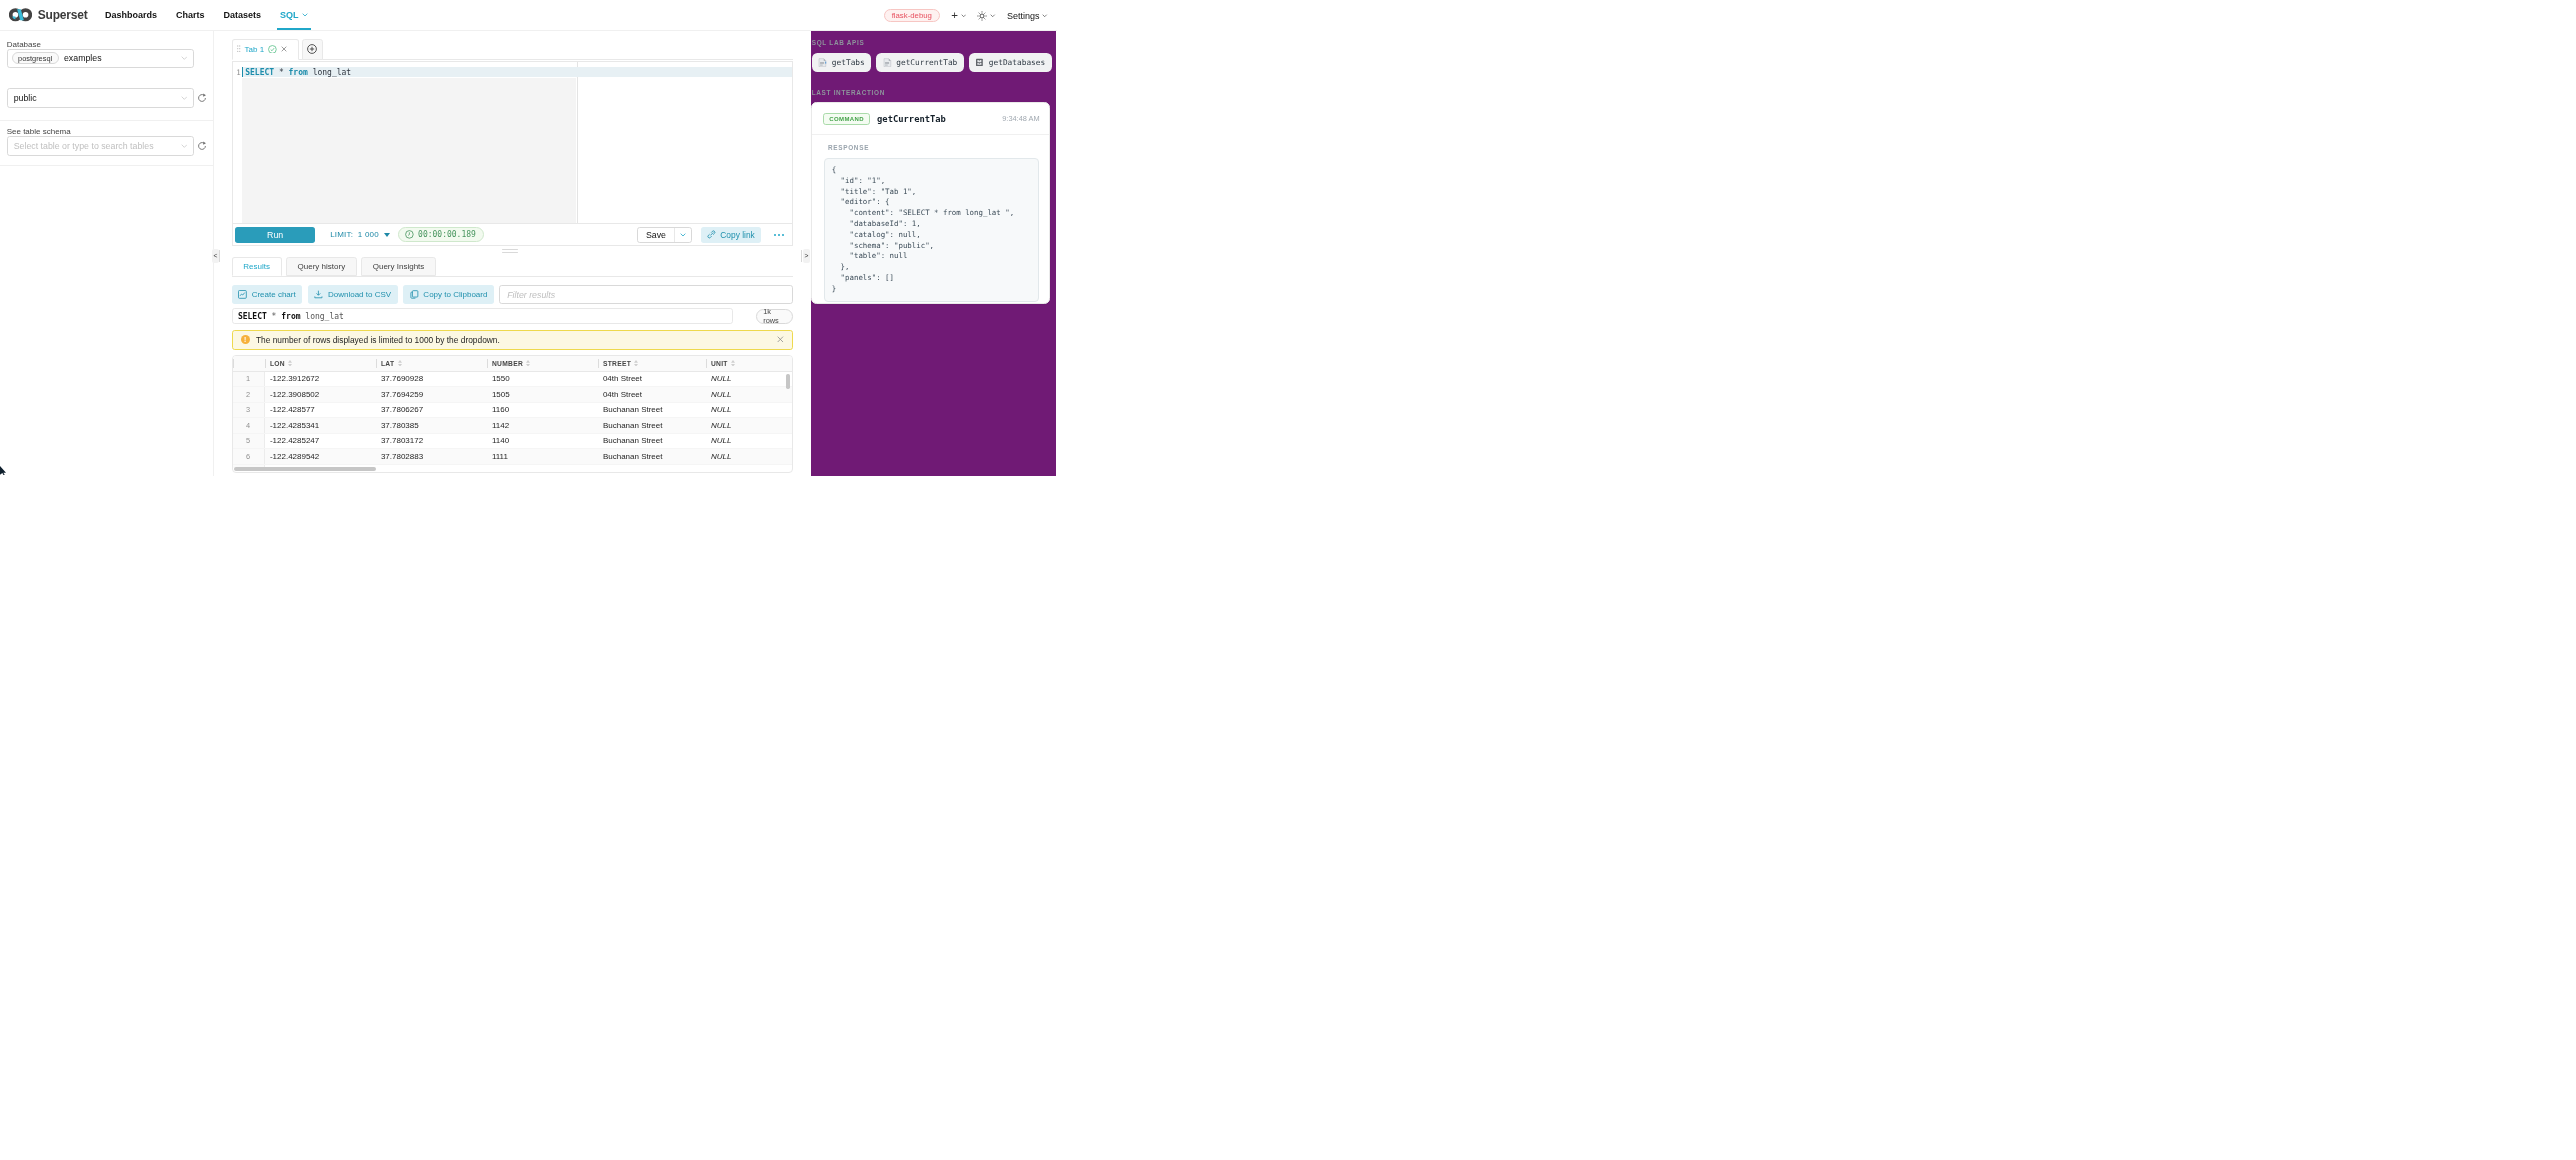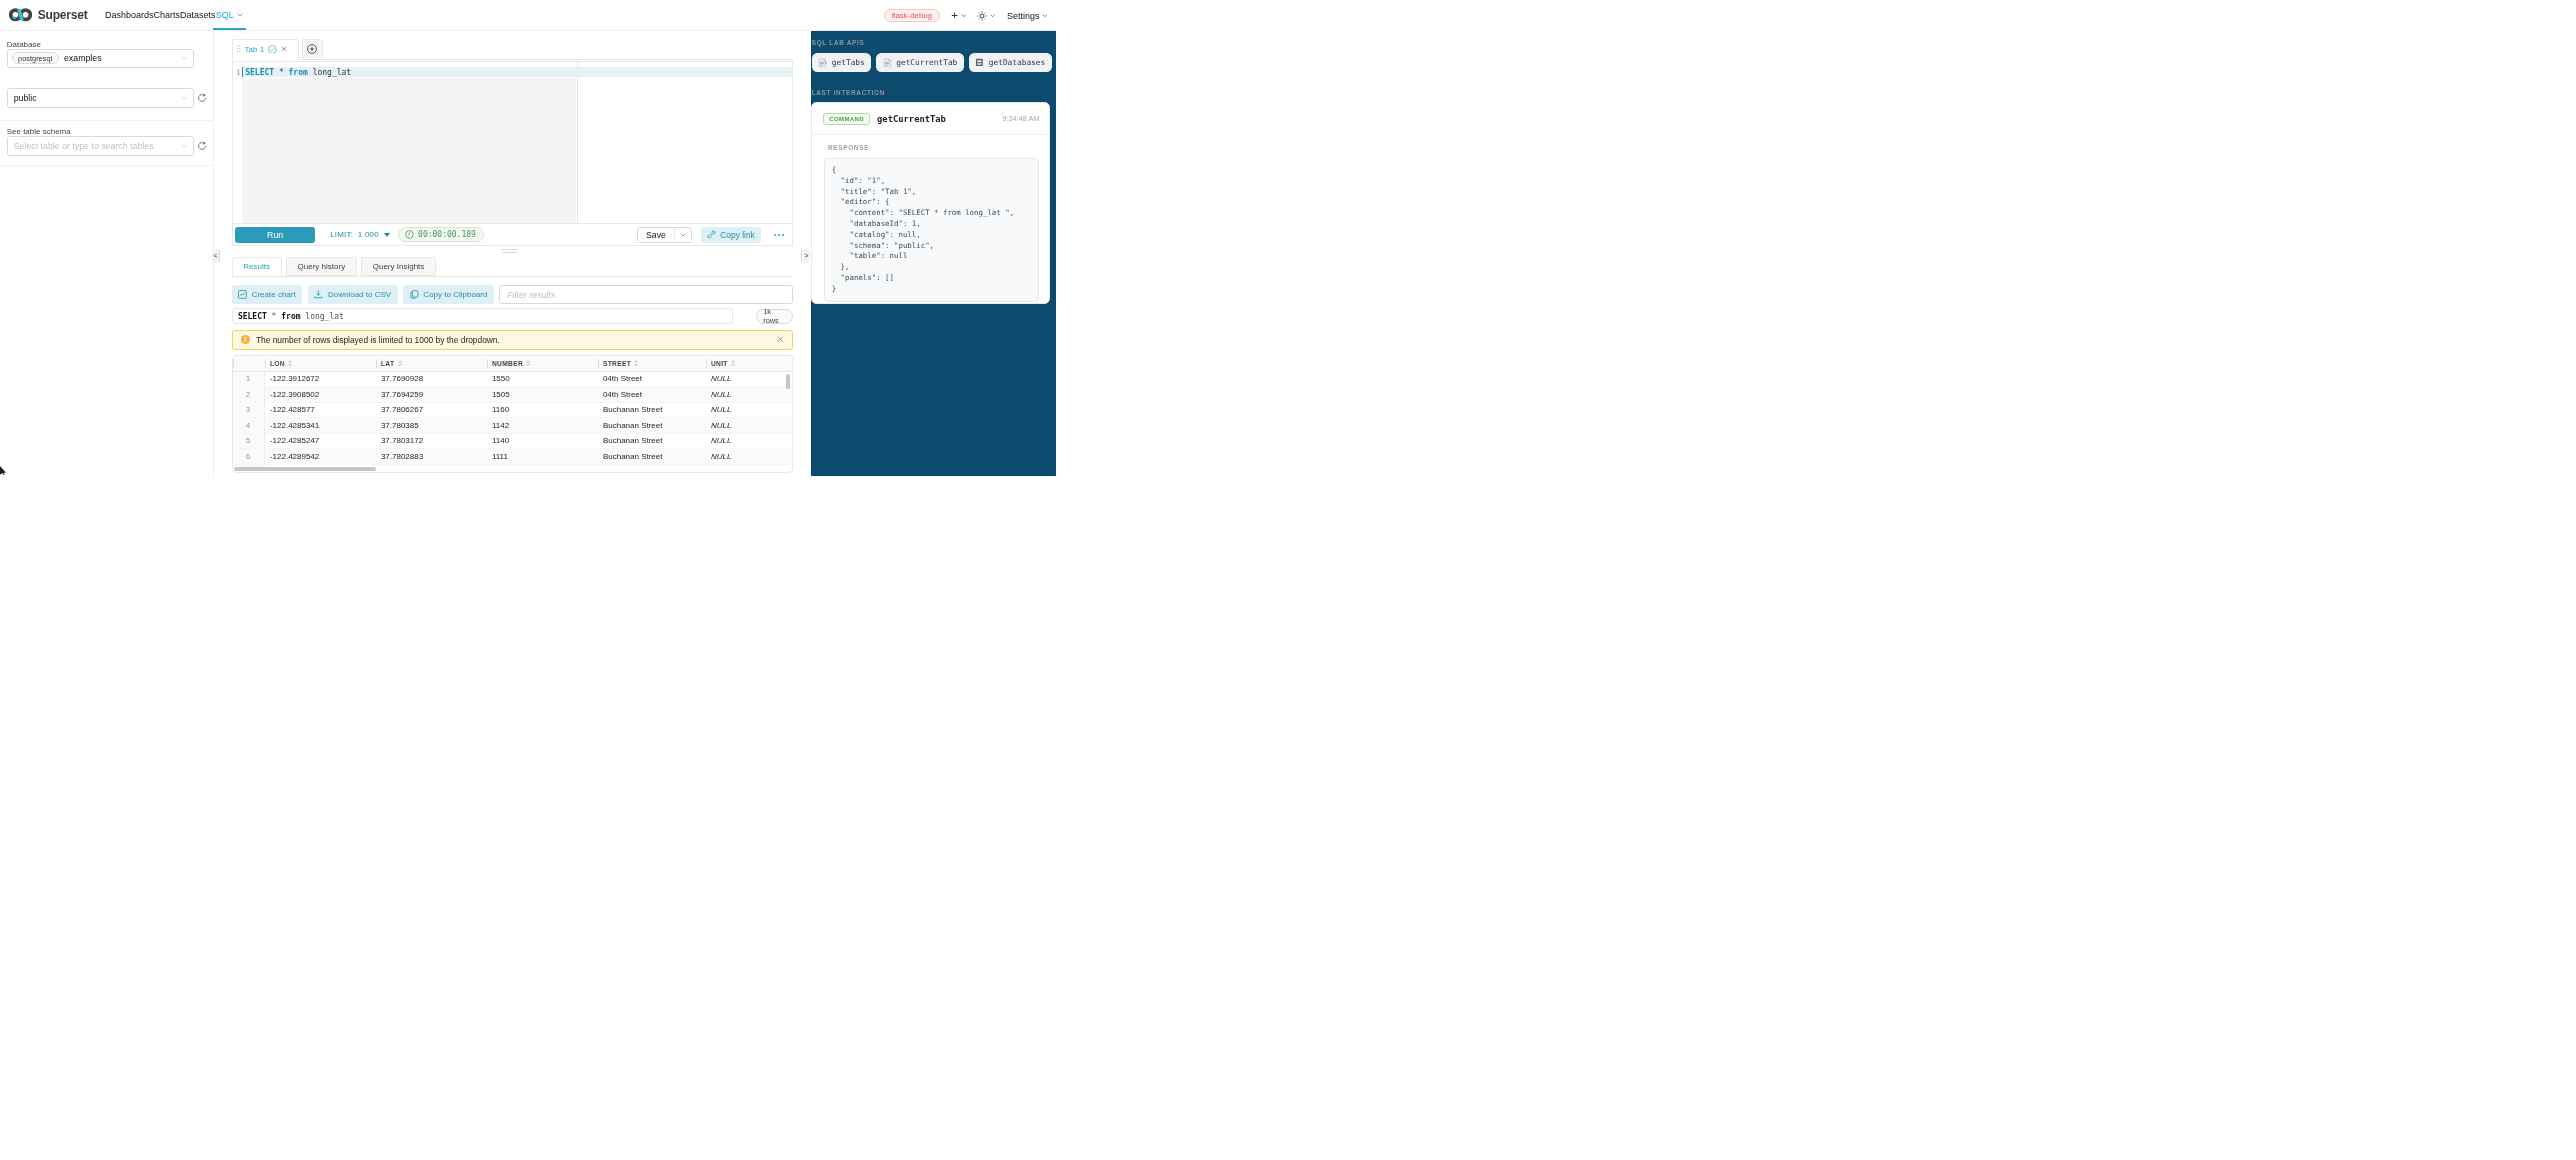--- a/index.html
+++ b/index.html
@@ -5,21 +5,21 @@
   * { margin:0; padding:0; box-sizing:border-box; }
   html,body { background:#fff; }
   body { font-family:"Liberation Sans", sans-serif; color:#262626; }
   .app { position:relative; width:1057px; height:476px; overflow:hidden; background:#fff; }
   .mono { font-family:"DejaVu Sans Mono", monospace; }
 
   
   .navbar { position:absolute; left:0; top:0; width:1057px; height:31px; border-bottom:0.7px solid #f0f0f0; display:flex; align-items:center; background:#fff; z-index:30; }
   .brand { display:flex; align-items:center; gap:5.4px; margin-left:9.4px; cursor:pointer; }
   .brand-name { font-size:12px; font-weight:700; color:#3b3b3b; letter-spacing:-0.2px; }
-  .nav-items { display:flex; align-items:flex-end; margin-left:17.5px; height:100%; }
+  .nav-items { display:flex; align-items:flex-end; margin-left:17.5px; gap:19px; height:100%;font-weight:bold; }
   .nav-item { position:relative; height:100%; display:flex; align-items:center; font-size:9px; color:#141414; cursor:pointer; gap:3.4px; }
   .nav-item.active { color:#20a7c9; }
   .nav-item.active::after { content:""; position:absolute; left:-2.7px; right:-2.7px; bottom:0; height:2px; background:#20a7c9; }
   .nav-right { position:absolute; right:9.4px; top:0; height:31px; display:flex; align-items:center; gap:11.5px; }
   .env-badge { font-size:7.8px; color:#e75160; background:#fef1f0; border:0.7px solid #f7c6c3; border-radius:7.4px; padding:1.3px 6.7px; }
   .nav-tool { display:flex; align-items:center; gap:2.7px; cursor:pointer; }
   .plus-glyph { font-size:11.5px; font-weight:400; color:#333; line-height:1; }
   .settings-label { font-size:9px; color:#141414; }
 
   
@@ -108,21 +108,21 @@
   .carets { display:flex; flex-direction:column; gap:0.7px; margin-left:3.4px; }
   .g-partial { display:flex; height:3.4px; }
   .vscroll { position:absolute; right:2px; top:18px; width:3.4px; height:15px; background:#c6c6c6; border-radius:1.7px; cursor:pointer; }
   .hscroll { position:absolute; left:1.3px; bottom:1.3px; width:142px; height:4px; background:#c6c6c6; border-radius:2px; cursor:pointer; }
 
   
   .collapse-btn { position:absolute; width:6.7px; height:13.5px; background:#f2f2f2; border-radius:2px; display:flex; align-items:center; justify-content:center; font-size:6.7px; color:#333; cursor:pointer; z-index:40; }
   .drag-bar { position:absolute; width:1.3px; height:11.5px; background:#d9d9d9; z-index:40; }
 
   
-  .rpanel { position:absolute; left:811px; top:31px; width:245px; height:445px; background:#0c4a6e; }
+  .rpanel { position:absolute; left:811px; top:31px; width:245px; height:445px; background:#701a75; }
   .rp-title { position:absolute; left:0.7px; font-size:6.4px; font-weight:bold; color:#8e959c; letter-spacing:0.7px; }
   .api-btns { position:absolute; left:0.7px; top:22px; display:flex; gap:4.7px; }
   .api-btn { height:19px; padding:0 6.7px; display:flex; align-items:center; gap:4.7px; background:#f1f2f3; border:none; border-radius:5.4px; font-family:"DejaVu Sans Mono",monospace; font-size:7.8px; color:#2f3a44; cursor:pointer; }
   .card { position:absolute; left:0; top:71px; width:239px; height:202px; border:0.7px solid #e9e9e9; border-radius:5.4px; background:#fff; box-shadow:0 0.7px 1.3px rgba(0,0,0,0.04); }
   .card-head { height:32px; display:flex; align-items:center; padding:0 9.4px 0 10.8px; border-bottom:0.7px solid #f0f0f0; }
   .cmd-badge { font-size:6px; font-weight:bold; letter-spacing:0.4px; color:#44a24a; background:#f4fcf2; border:0.7px solid #aadbaa; border-radius:2.7px; padding:2px 5.4px; }
   .cmd-name { margin-left:6.7px; font-family:"DejaVu Sans Mono",monospace; font-weight:bold; font-size:8.8px; color:#16212b; }
   .cmd-time { margin-left:auto; font-size:7.4px; color:#a0a8b0; }
   .resp-label { margin:9.4px 0 0 16px; font-size:6.4px; font-weight:bold; color:#9aa4ad; letter-spacing:0.7px; }
   .code-block { margin:6.7px 10px 0 12px; background:#f7f9fa; border:0.7px solid #e2e8eb; border-radius:4px; padding:6px 6.7px; }

